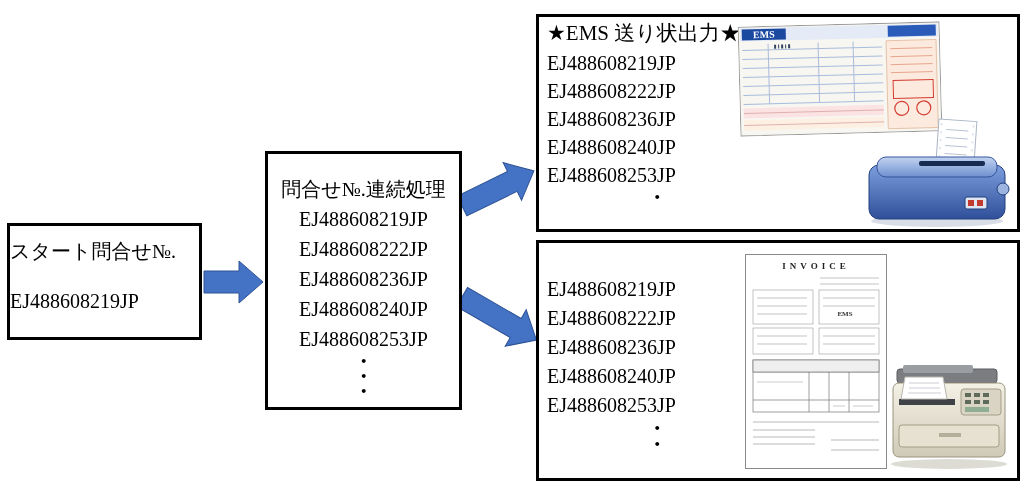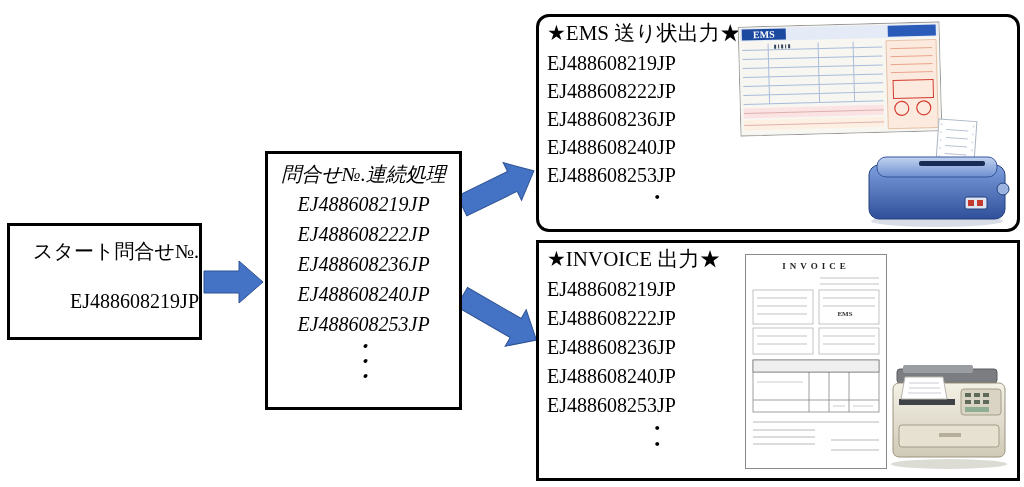--- a/index.html
+++ b/index.html
@@ -3,32 +3,32 @@
 <meta charset="utf-8">
 <style>
   html,body { margin:0; padding:0; background:#ffffff; }
   .canvas {
     position:relative; width:1024px; height:487px; background:#ffffff;
     font-family:"Liberation Serif","DejaVu Serif",serif; color:#000; overflow:hidden;
   }
   .box { position:absolute; border:3px solid #000; background:#fff; box-sizing:border-box; }
 
   
-  .start-box { left:7px; top:223px; width:195px; height:117px; text-align:right; }
+  .start-box { left:7px; top:223px; width:195px; height:117px; text-align:left; }
   .start-title { margin-top:12px; font-size:20px; line-height:26px; }
   .start-num   { margin-top:24px; font-size:20px; line-height:26px; }
 
   
-  .process-box { left:265px; top:151px; width:197px; height:259px; text-align:center; padding-top:5px;font-style:italic; }
+  .process-box { left:265px; top:151px; width:197px; height:259px; text-align:center; padding-top:20px; }
   .process-title { font-size:20px; line-height:30px; }
   .num-line { font-size:20px; line-height:30px; white-space:nowrap; }
   .dot-line { font-size:20px; line-height:15px; font-weight:bold; }
 
   
-  .ems-box     { left:536px; top:14px;  width:484px; height:218px;border-radius:13px; }
+  .ems-box     { left:536px; top:14px;  width:484px; height:218px; }
   .invoice-box { left:536px; top:240px; width:484px; height:241px; }
   .out-title { font-size:21px; line-height:27px; padding:3px 0 0 8px; white-space:nowrap; }
   .out-col { position:absolute; left:8px; top:32px; width:230px; }
   .out-num { font-size:20px; line-height:28px; white-space:nowrap; }
   .out-dot { font-size:20px; line-height:16px; font-weight:bold; text-align:center; width:220px; }
   .invoice-box .out-num { line-height:29px; }
 
   
   .illus { position:absolute; }
   .ems-form { left:200px; top:7px; transform:rotate(-1.5deg); }
@@ -177,21 +177,20 @@
         <rect x="104" y="80" width="22" height="12" rx="2" fill="#dfe6f2" stroke="#23407e"></rect>
         <rect x="107" y="83" width="6" height="6" fill="#c23a2e"></rect>
         <rect x="116" y="83" width="6" height="6" fill="#c23a2e"></rect>
 
         <circle cx="142" cy="72" r="6" fill="#9db4e0" stroke="#23407e"></circle>
       </svg>
     </div>
   </div>
 
   <div class="box invoice-box">
-    <div class="out-title">★INVOICE 出力★</div>
     <div class="out-col">
       <div class="out-num">EJ488608219JP</div>
       <div class="out-num">EJ488608222JP</div>
       <div class="out-num">EJ488608236JP</div>
       <div class="out-num">EJ488608240JP</div>
       <div class="out-num">EJ488608253JP</div>
       <div class="out-dot">・</div>
       <div class="out-dot">・</div>
     </div>
 

